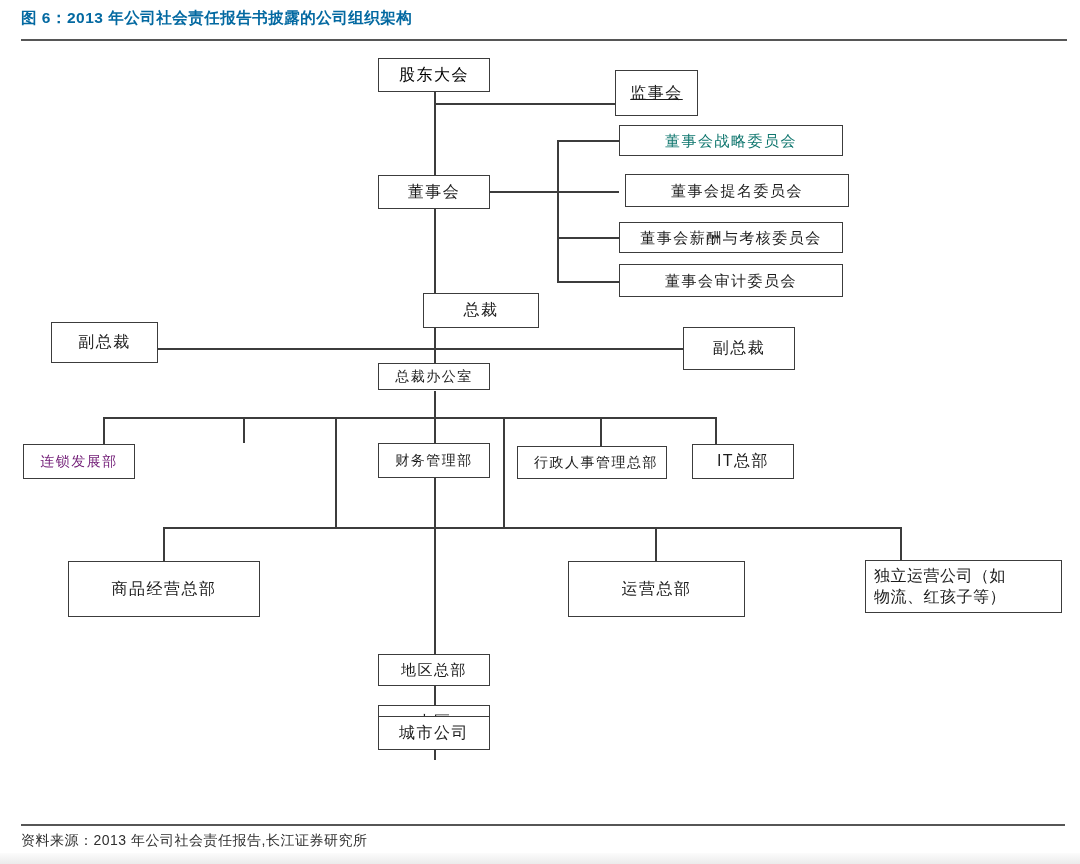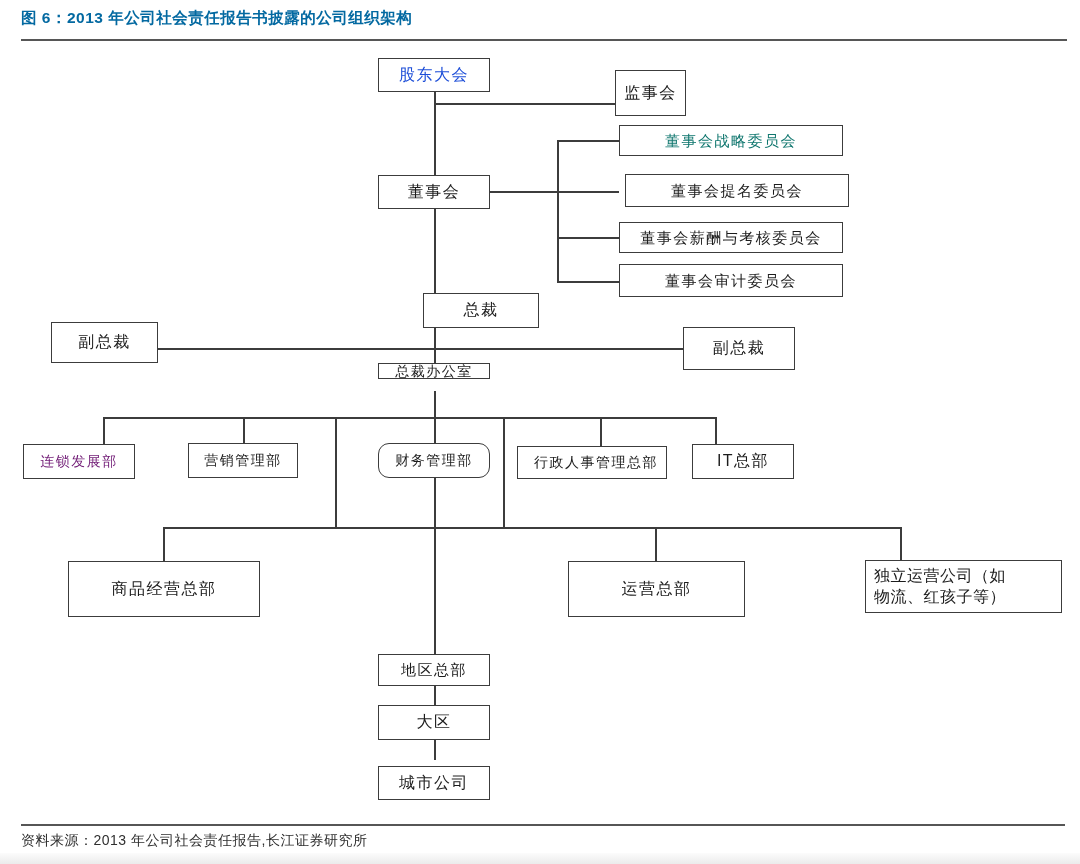--- a/index.html
+++ b/index.html
@@ -96,41 +96,40 @@
       <div class="cline" style="left: 715px; top: 417px; width: 1.5px; height: 27px; background: rgb(60, 60, 60);"></div>
       <div class="cline" style="left: 335px; top: 417px; width: 1.5px; height: 110px; background: rgb(60, 60, 60);"></div>
       <div class="cline" style="left: 503px; top: 417px; width: 1.5px; height: 110px; background: rgb(60, 60, 60);"></div>
       <div class="cline" style="left: 163px; top: 527px; width: 737px; height: 1.5px; background: rgb(60, 60, 60);"></div>
       <div class="cline" style="left: 163px; top: 527px; width: 1.5px; height: 34px; background: rgb(60, 60, 60);"></div>
       <div class="cline" style="left: 655px; top: 527px; width: 1.5px; height: 34px; background: rgb(60, 60, 60);"></div>
       <div class="cline" style="left: 900px; top: 527px; width: 1.5px; height: 33px; background: rgb(60, 60, 60);"></div>
       <div class="cline" style="left: 434px; top: 478px; width: 1.5px; height: 176px; background: rgb(60, 60, 60);"></div>
       <div class="cline" style="left: 434px; top: 686px; width: 1.5px; height: 19px; background: rgb(60, 60, 60);"></div>
       <div class="cline" style="left: 434px; top: 740px; width: 1.5px; height: 20px; background: rgb(60, 60, 60);"></div>
-      <div class="node" style="left: 378px; top: 58px; width: 112px; height: 34px; border-color: rgb(60, 60, 60); color: #1d4ed8;">股东大会</div>
-      <div class="node" style="left: 615px; top: 70px; width: 71px; height: 46px; border-color: rgb(60, 60, 60); color: rgb(28, 28, 28);">监事会</div>
+      <div class="node" style="left: 378px; top: 58px; width: 112px; height: 34px; border-color: rgb(60, 60, 60); color: #000000;">股东大会</div>
+      <div class="node" style="left: 615px; top: 70px; width: 83px; height: 46px; border-color: rgb(60, 60, 60); color: rgb(28, 28, 28); text-decoration: underline;">监事会</div>
       <div class="node" style="left: 378px; top: 175px; width: 112px; height: 34px; border-color: rgb(60, 60, 60); color: rgb(28, 28, 28);">董事会</div>
       <div class="node" style="left: 619px; top: 125px; width: 224px; height: 31px; font-size: 15px; border-color: rgb(60, 60, 60); color: #0f766e;">董事会战略委员会</div>
       <div class="node" style="left: 619px; top: 174px; width: 224px; height: 33px; font-size: 15px; border-color: rgb(60, 60, 60); color: rgb(28, 28, 28); margin-left: 6px;">董事会提名委员会</div>
       <div class="node" style="left: 619px; top: 222px; width: 224px; height: 31px; font-size: 15px; border-color: rgb(60, 60, 60); color: rgb(28, 28, 28);">董事会薪酬与考核委员会</div>
       <div class="node" style="left: 619px; top: 264px; width: 224px; height: 33px; font-size: 15px; border-color: rgb(60, 60, 60); color: rgb(28, 28, 28);">董事会审计委员会</div>
       <div class="node" style="left: 378px; top: 293px; width: 116px; height: 35px; border-color: rgb(60, 60, 60); color: rgb(28, 28, 28); margin-left: 45px;">总裁</div>
       <div class="node" style="left: 51px; top: 322px; width: 107px; height: 41px; border-color: rgb(60, 60, 60); color: rgb(28, 28, 28);">副总裁</div>
       <div class="node" style="left: 683px; top: 327px; width: 112px; height: 43px; border-color: rgb(60, 60, 60); color: rgb(28, 28, 28);">副总裁</div>
-      <div class="node" style="left: 378px; top: 363px; width: 112px; height: 16px; font-size: 14px; border-color: rgb(60, 60, 60); color: rgb(28, 28, 28);">总裁办公室</div>
+      <div class="node" style="left: 378px; top: 363px; width: 112px; height: 27px; font-size: 14px; border-color: rgb(60, 60, 60); color: rgb(28, 28, 28);">总裁办公室</div>
       <div class="node" style="left: 23px; top: 444px; width: 112px; height: 35px; font-size: 14px; border-color: rgb(60, 60, 60); color: #701a75;">连锁发展部</div>
-      <div class="node" style="left: 188px; top: 443px; width: 110px; height: 35px; font-size: 14px; border-color: rgb(60, 60, 60); color: rgb(28, 28, 28);">营销管理部</div>
-      <div class="node" style="left: 378px; top: 443px; width: 112px; height: 35px; font-size: 14px; border-color: rgb(60, 60, 60); color: rgb(28, 28, 28); border-radius: 11px;">财务管理部</div>
+      <div class="node" style="left: 378px; top: 443px; width: 112px; height: 35px; font-size: 14px; border-color: rgb(60, 60, 60); color: rgb(28, 28, 28);">财务管理部</div>
       <div class="node" style="left: 517px; top: 446px; width: 150px; height: 33px; font-size: 14px; border-color: rgb(60, 60, 60); color: rgb(28, 28, 28); padding-left: 8px;">行政人事管理总部</div>
       <div class="node" style="left: 692px; top: 444px; width: 102px; height: 35px; border-color: rgb(60, 60, 60); color: rgb(28, 28, 28);">IT总部</div>
       <div class="node" style="left: 68px; top: 561px; width: 192px; height: 56px; border-color: rgb(60, 60, 60); color: rgb(28, 28, 28);">商品经营总部</div>
       <div class="node" style="left: 568px; top: 561px; width: 177px; height: 56px; border-color: rgb(60, 60, 60); color: rgb(28, 28, 28);">运营总部</div>
       <div class="node left" style="left: 865px; top: 560px; width: 197px; height: 53px; border-color: rgb(60, 60, 60); color: rgb(28, 28, 28);">独立运营公司（如
 物流、红孩子等）</div>
       <div class="node" style="left: 378px; top: 654px; width: 112px; height: 32px; font-size: 15px; border-color: rgb(60, 60, 60); color: rgb(28, 28, 28);">地区总部</div>
       <div class="node" style="left: 378px; top: 705px; width: 112px; height: 35px; border-color: rgb(60, 60, 60); color: rgb(28, 28, 28);">大区</div>
-      <div class="node" style="left: 378px; top: 766px; width: 112px; height: 34px; border-color: rgb(60, 60, 60); color: rgb(28, 28, 28);">城市公司</div>
+      <div class="node" style="left: 378px; top: 716px; width: 112px; height: 34px; border-color: rgb(60, 60, 60); color: rgb(28, 28, 28);">城市公司</div>
     </div>
 
   <div class="rule bottom"></div>
   <div class="source-note">资料来源：2013 年公司社会责任报告,长江证券研究所</div>
   <div class="bottom-band"></div>
 </div>
 
 </body></html>

